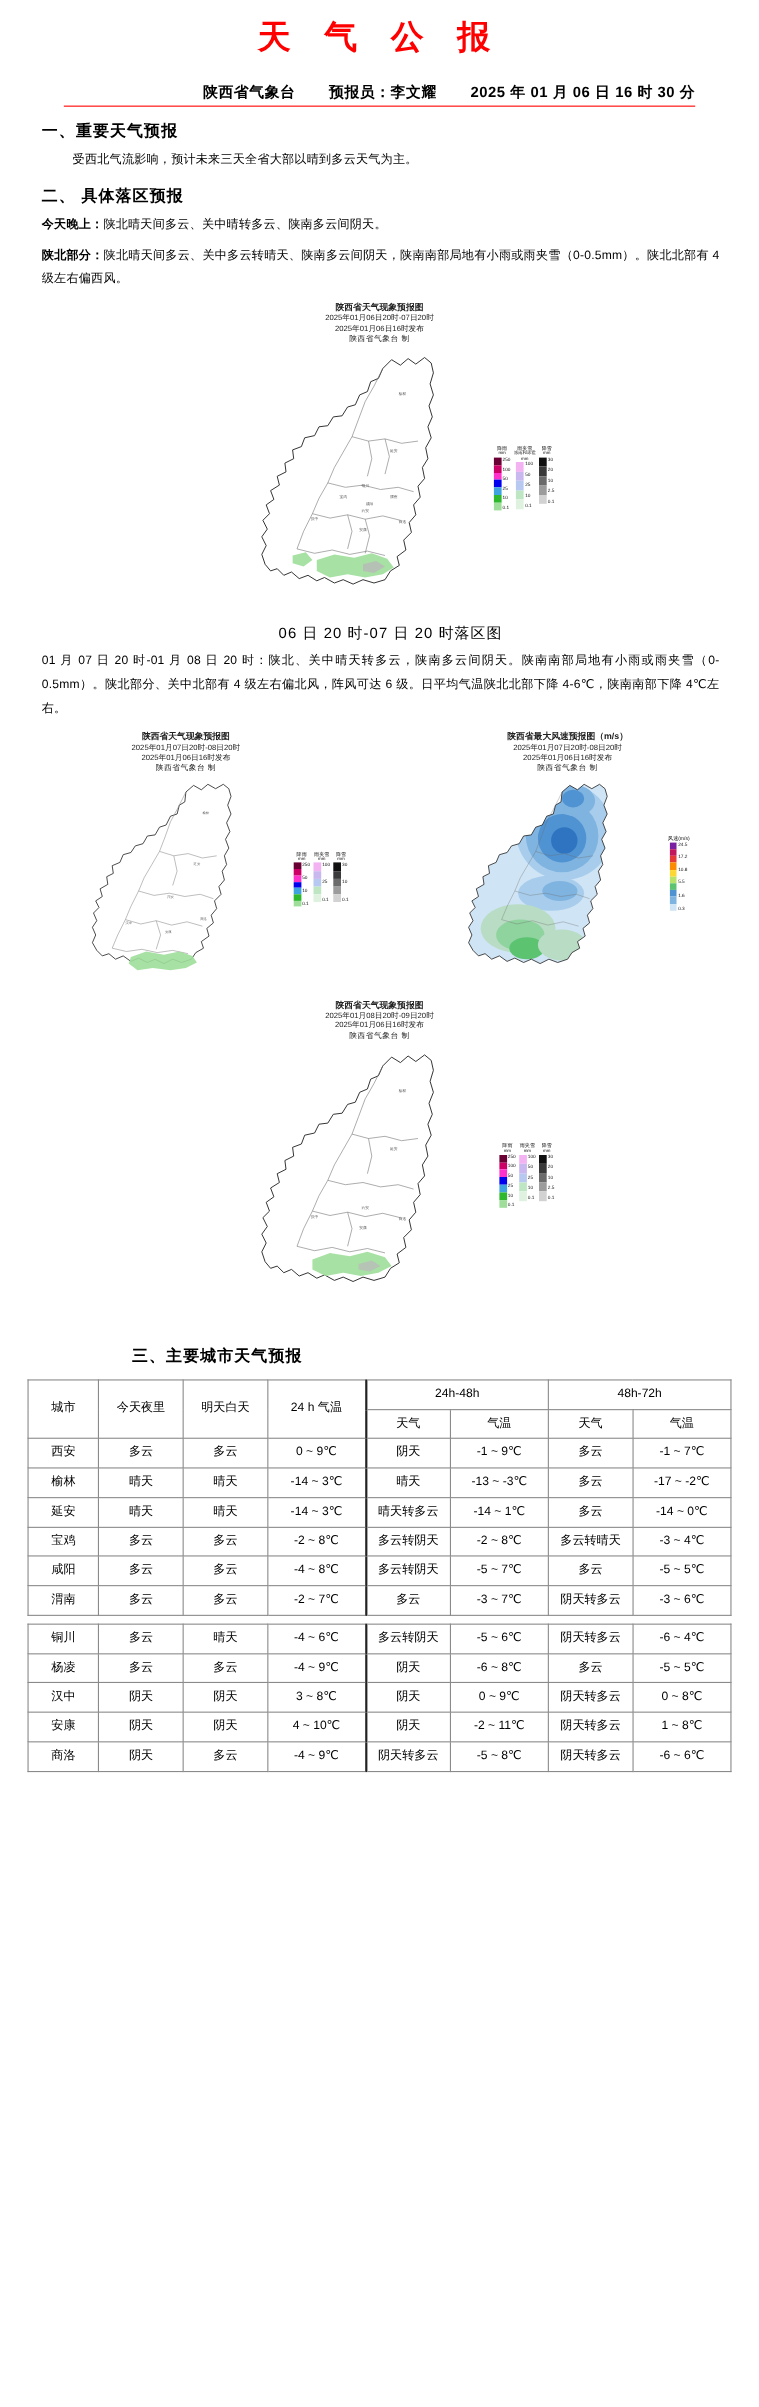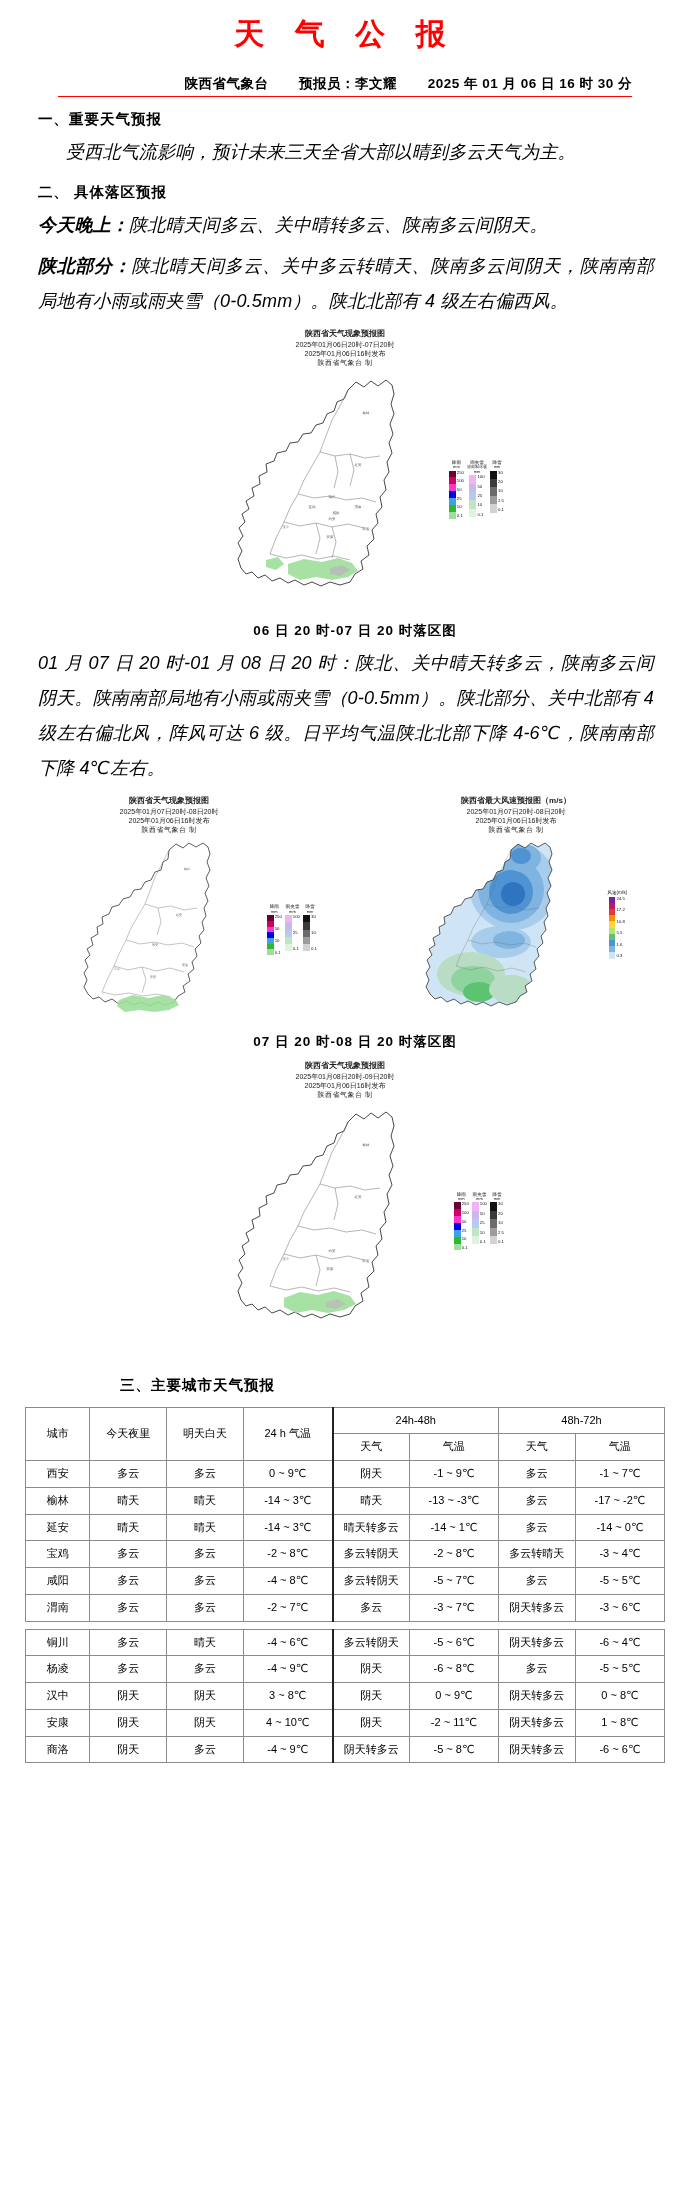--- a/index.html
+++ b/index.html
@@ -38,37 +38,36 @@
   .byline .sp{display:inline-block;width:22px;}
 
   
   .sec-head{
     font-size:14.5px;
     font-weight:bold;
     margin:13px 0 6px 38px;
     letter-spacing:1px;
   }
   .para{
-    font-size:18px;
+    font-size:11px;
     line-height:1.95;
     margin:0 36px 0 38px;
     text-align:justify;
     letter-spacing:0.2px;
-    font-style:italic;
   }
   .para.indent{text-indent:28px;}
   .para b{font-weight:bold;}
   .para.block{margin-top:6px;}
 
   
   .map-block{margin:10px 0 0 0;}
   .map-caption{
     text-align:center;
     font-size:13.5px;
-    font-weight:bold;
+    font-weight:normal;
     margin-top:4px;
     letter-spacing:1px;
     margin-left:20px;
   }
   .map-figure{
     position:relative;
     margin:0 auto;
   }
   .map-head{
     text-align:center;
@@ -468,21 +467,20 @@
                   <span class="lg-tick">5.5</span>
                   <span class="lg-tick">1.6</span>
                   <span class="lg-tick">0.3</span>
                 </div>
               </div>
             </div>
           </div>
         </div>
       </div>
     </div>
-    <div class="map-caption">07 日 20 时-08 日 20 时落区图</div>
   </div>
 
 
   <div class="map-block">
     <div class="map-figure" style="width:330px;">
       <div class="map-head">
         <div class="l1">陕西省天气现象预报图</div>
         <div class="l2">2025年01月08日20时-09日20时</div>
         <div class="l3">2025年01月06日16时发布</div>
         <div class="l4">陕西省气象台 制</div>

